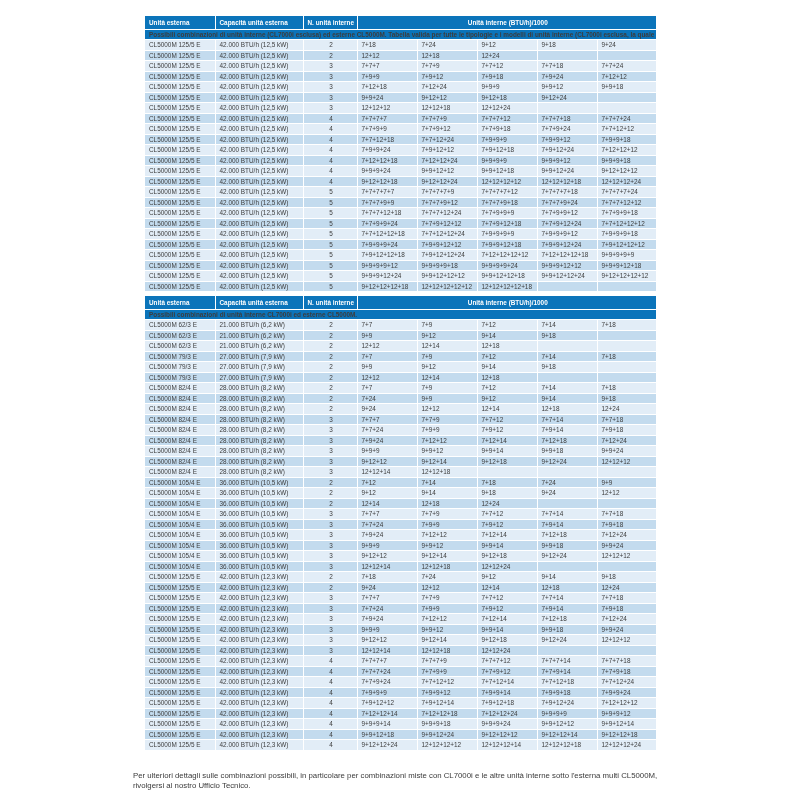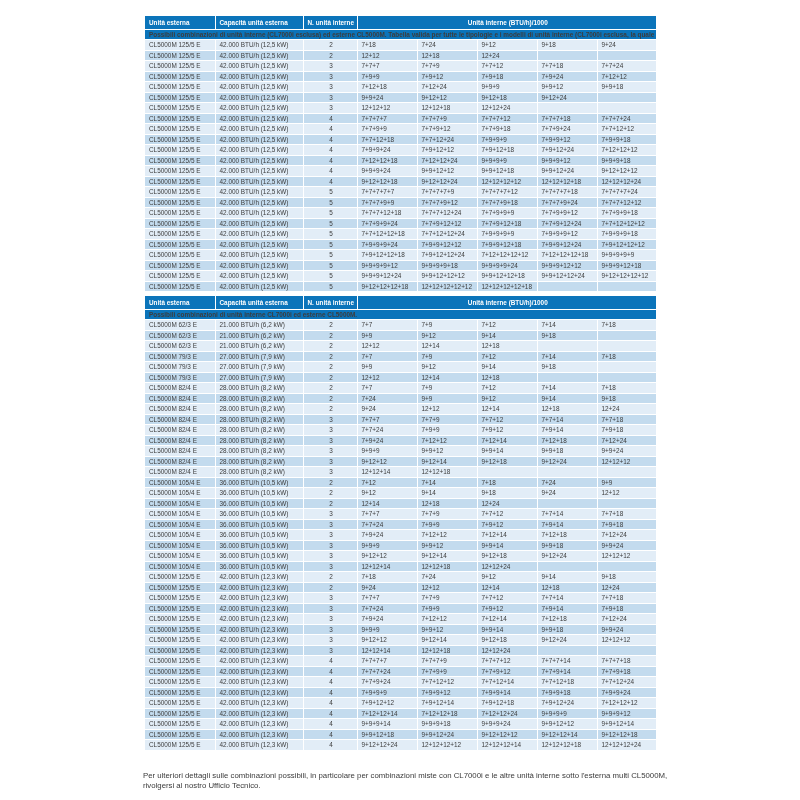--- a/index.html
+++ b/index.html
@@ -37,21 +37,21 @@
     white-space:normal; line-height:1.5; padding:2px 5px; vertical-align:middle;
   }
 
   table.combo-table tbody td { height:10.5px; color:#3d3d3d; vertical-align:middle; }
   tr.row-light td { background:#e2edf7; }
   tr.row-dark  td { background:#c3dbee; }
   td.n-cell { text-align:center; padding:0; }
   td.combo-cell { padding-left:5px; }
 
   .footer-note {
-    position:absolute; left:143px; top:771px; width:532px;
+    position:absolute; left:133px; top:771px; width:532px;
     font-size:7.8px; line-height:1.3; color:#3a3a3a;
   }
 </style>
 </head>
 <body>
 
 <div class="page">
 
   <div class="tables-wrap">
 

